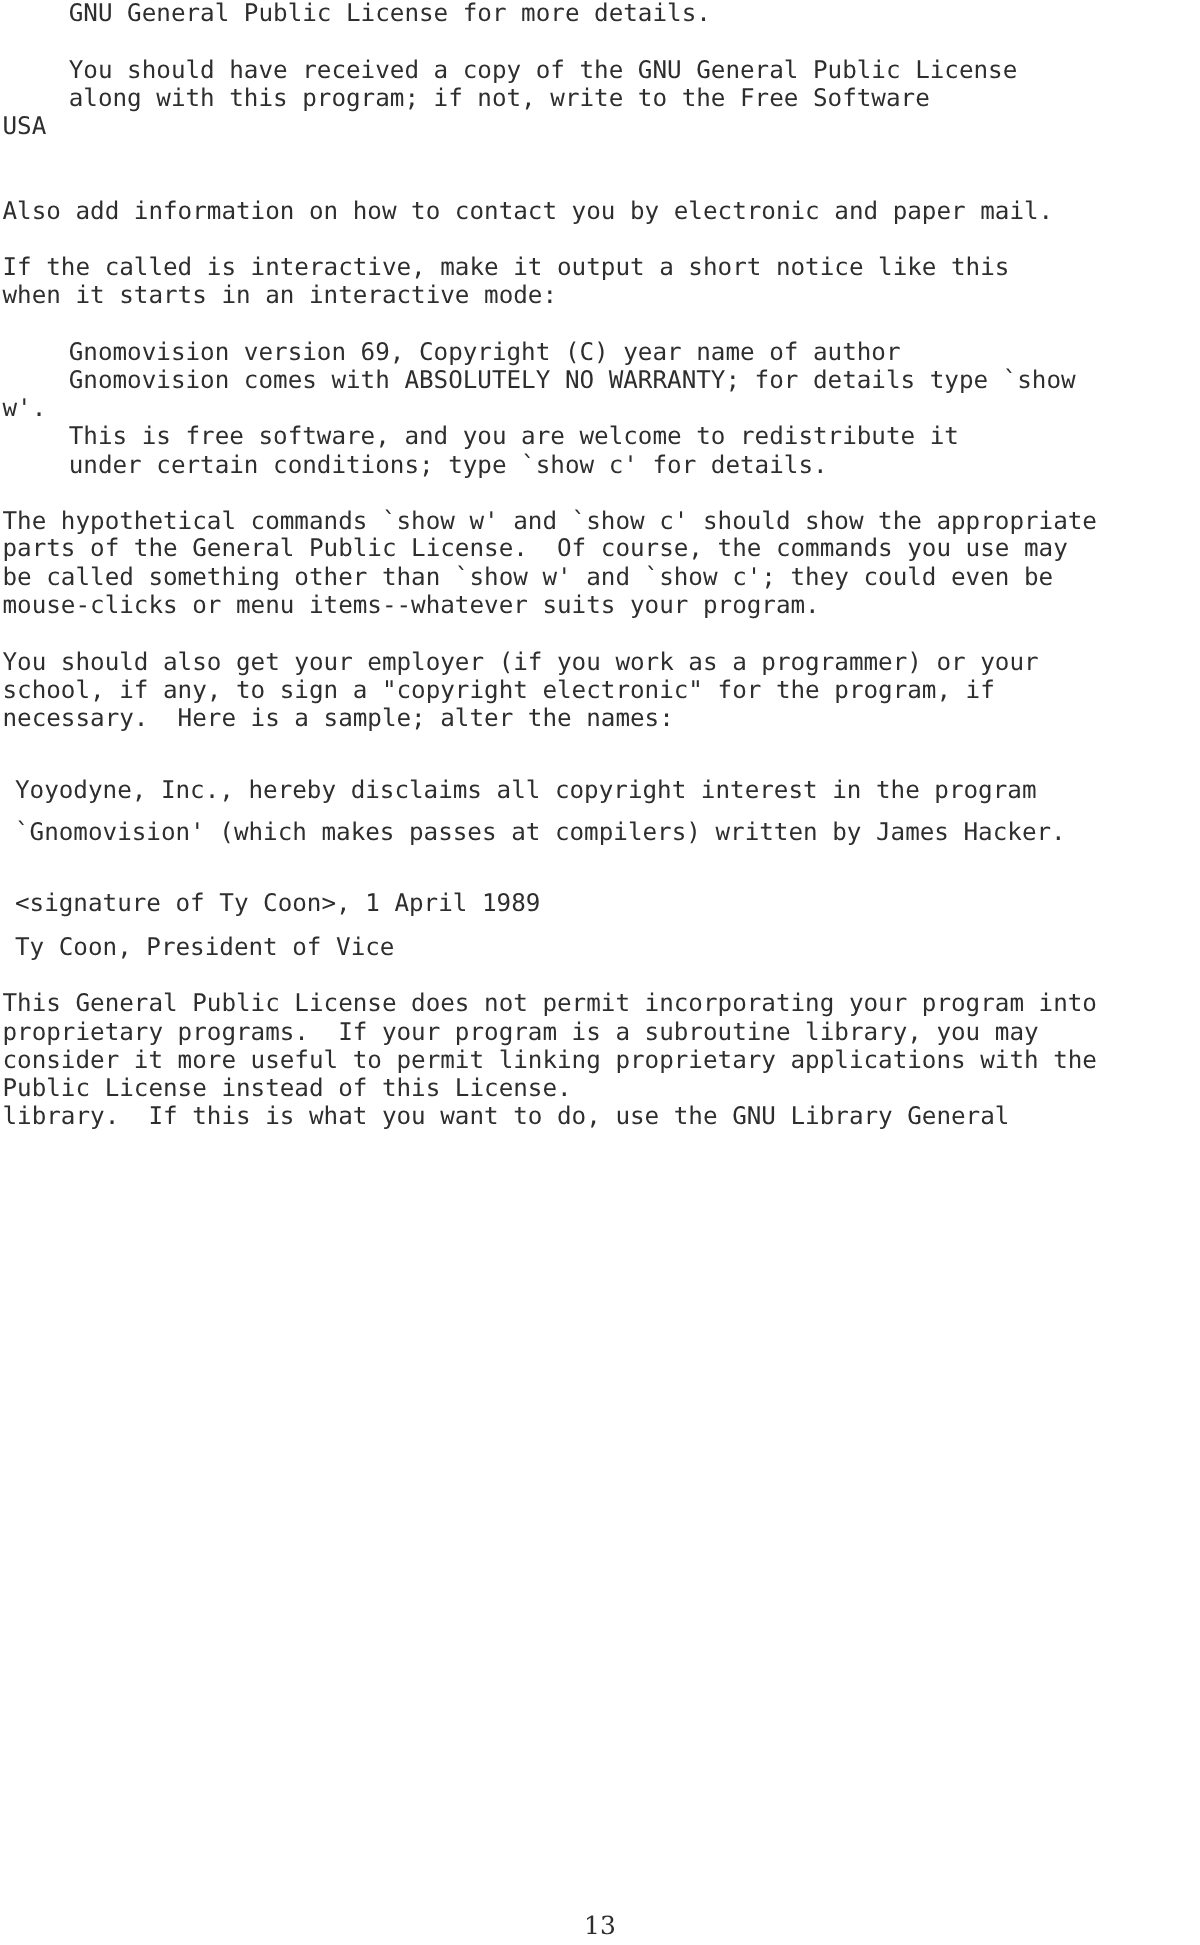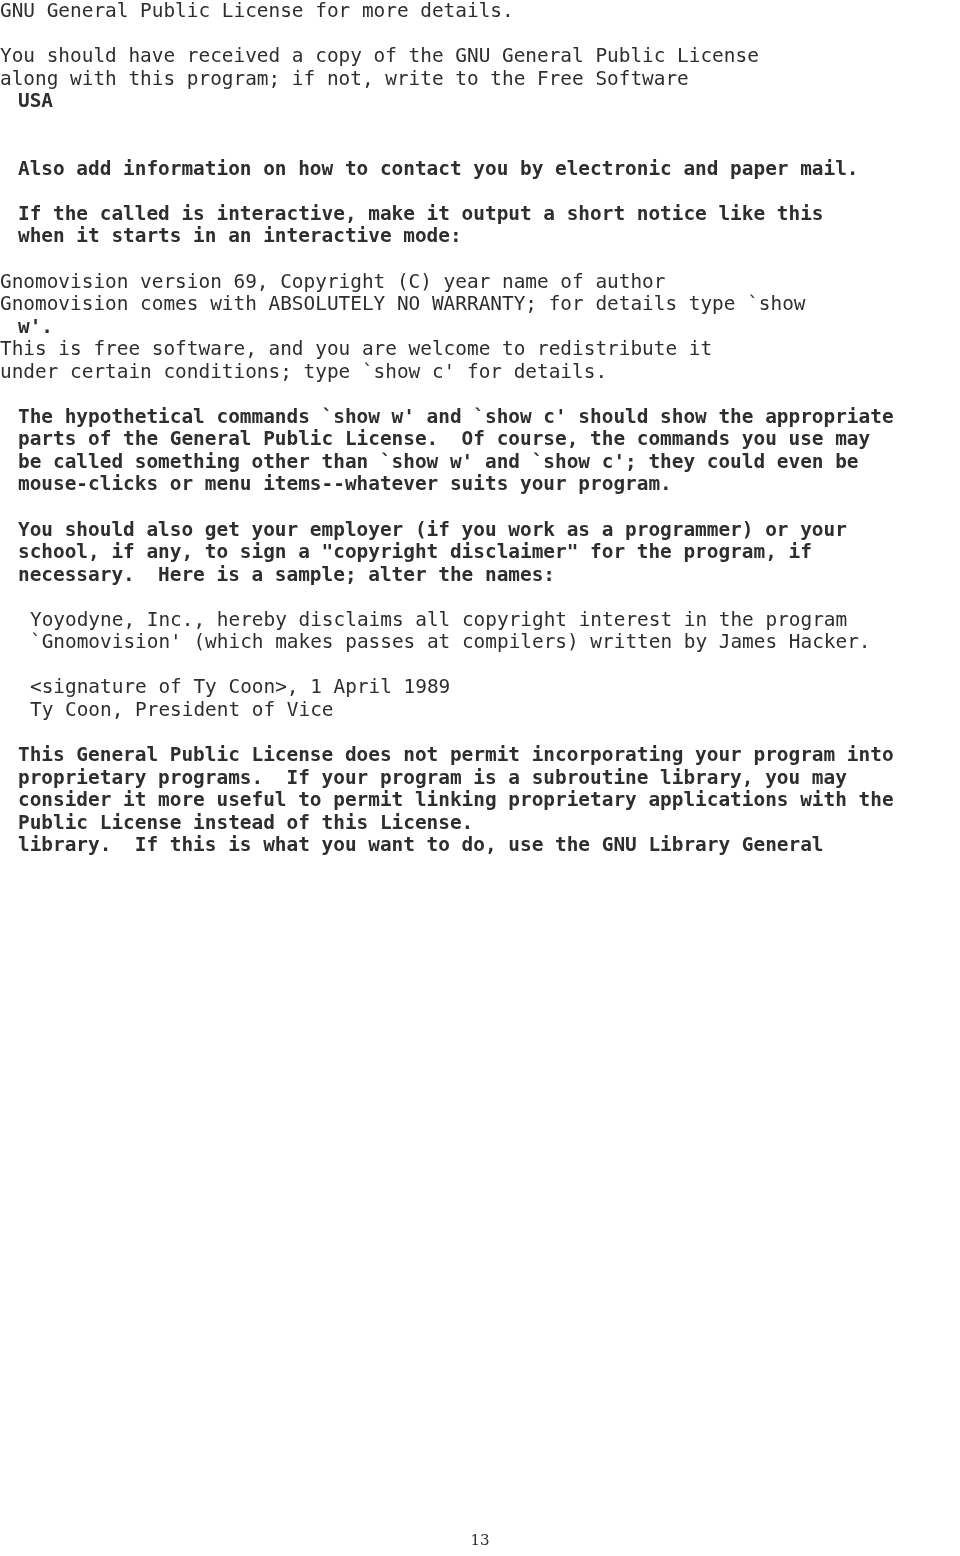--- a/index.html
+++ b/index.html
@@ -29,32 +29,32 @@
     width: 960px;
   }
   .line {
     font-size: 19.4px;
     line-height: 22.55px;
     white-space: pre;
     letter-spacing: 0px;
     height: 22.55px;
   }
   
-  .ind-0  { padding-left: 18px; font-weight: bold;  }
-  .ind-sig{ padding-left: 30px; }
-  .ind-q  { }
+  .ind-0  { padding-left: 2px;  }
+  .ind-sig{ padding-left: 12px; margin-top: 12px; }
+  .ind-q  { padding-left: 55px; }
   .blank  { height: 22.55px; }
   .page-number {
     position: absolute;
     left: 0;
     top: 1528px;
     width: 960px;
     text-align: center;
     font-family: "DejaVu Serif", "Liberation Serif", serif;
-    font-size: 15px;
+    font-size: 20px;
     line-height: 24px;
     color: #2e2e2e;
   }
 </style>
 </head>
 <body>
 
 <div id="page">
   <div class="doc-body" id="doc-body">
       <div class="line ind-q">GNU General Public License for more details.</div>
@@ -74,21 +74,21 @@
       <div class="line ind-0">w'.</div>
       <div class="line ind-q">This is free software, and you are welcome to redistribute it</div>
       <div class="line ind-q">under certain conditions; type `show c' for details.</div>
       <div class="blank"></div>
       <div class="line ind-0">The hypothetical commands `show w' and `show c' should show the appropriate</div>
       <div class="line ind-0">parts of the General Public License.  Of course, the commands you use may</div>
       <div class="line ind-0">be called something other than `show w' and `show c'; they could even be</div>
       <div class="line ind-0">mouse-clicks or menu items--whatever suits your program.</div>
       <div class="blank"></div>
       <div class="line ind-0">You should also get your employer (if you work as a programmer) or your</div>
-      <div class="line ind-0">school, if any, to sign a "copyright disclaimer" for the program, if</div>
+      <div class="line ind-0">school, if any, to sign a "copyright electronic" for the program, if</div>
       <div class="line ind-0">necessary.  Here is a sample; alter the names:</div>
       <div class="blank"></div>
       <div class="line ind-sig">Yoyodyne, Inc., hereby disclaims all copyright interest in the program</div>
       <div class="line ind-sig">`Gnomovision' (which makes passes at compilers) written by James Hacker.</div>
       <div class="blank"></div>
       <div class="line ind-sig">&lt;signature of Ty Coon&gt;, 1 April 1989</div>
       <div class="line ind-sig">Ty Coon, President of Vice</div>
       <div class="blank"></div>
       <div class="line ind-0">This General Public License does not permit incorporating your program into</div>
       <div class="line ind-0">proprietary programs.  If your program is a subroutine library, you may</div>

